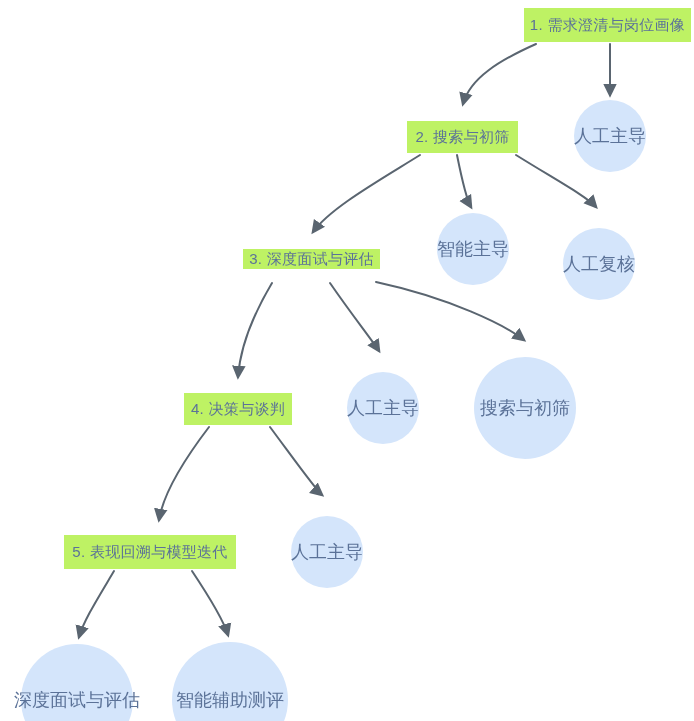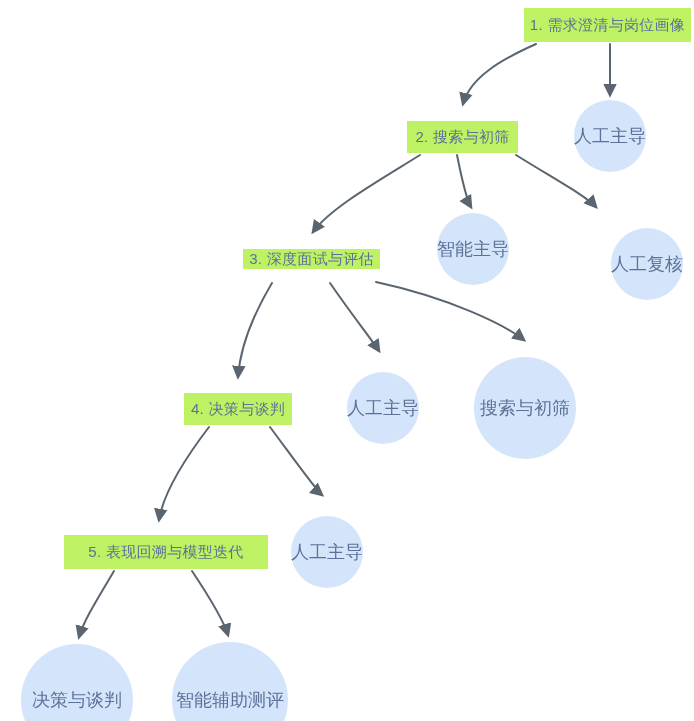--- a/index.html
+++ b/index.html
@@ -81,41 +81,41 @@
       </div>
       <div class="node role" style="left: 574px; top: 100px; width: 72px; height: 72px;">
         <span>人工主导</span>
       </div>
       <div class="node stage" style="left: 407px; top: 121px; width: 111px; height: 32px; justify-content: center;">
         <span>2. 搜索与初筛</span>
       </div>
       <div class="node role" style="left: 437px; top: 213px; width: 72px; height: 72px;">
         <span>智能主导</span>
       </div>
-      <div class="node role" style="left: 563px; top: 228px; width: 72px; height: 72px; margin-left: 48px;">
+      <div class="node role" style="left: 563px; top: 228px; width: 72px; height: 72px;">
         <span>人工复核</span>
       </div>
       <div class="node stage" style="left: 243px; top: 249px; width: 137px; height: 20px;">
         <span>3. 深度面试与评估</span>
       </div>
       <div class="node role" style="left: 347px; top: 372px; width: 72px; height: 72px;">
         <span>人工主导</span>
       </div>
       <div class="node role" style="left: 474px; top: 357px; width: 102px; height: 102px;">
         <span>搜索与初筛</span>
       </div>
       <div class="node stage" style="left: 184px; top: 393px; width: 108px; height: 32px;">
         <span>4. 决策与谈判</span>
       </div>
       <div class="node role" style="left: 291px; top: 516px; width: 72px; height: 72px;">
         <span>人工主导</span>
       </div>
-      <div class="node stage" style="left: 64px; top: 535px; width: 204px; height: 34px;">
+      <div class="node stage" style="left: 64px; top: 535px; width: 172px; height: 34px;">
         <span>5. 表现回溯与模型迭代</span>
       </div>
       <div class="node role" style="left: 21px; top: 644px; width: 112px; height: 112px;">
-        <span>决策与谈判</span>
+        <span>深度面试与评估</span>
       </div>
       <div class="node role" style="left: 172px; top: 642px; width: 116px; height: 116px;">
         <span>智能辅助测评</span>
       </div>
     </div>
 </div>
 
 </body></html>

